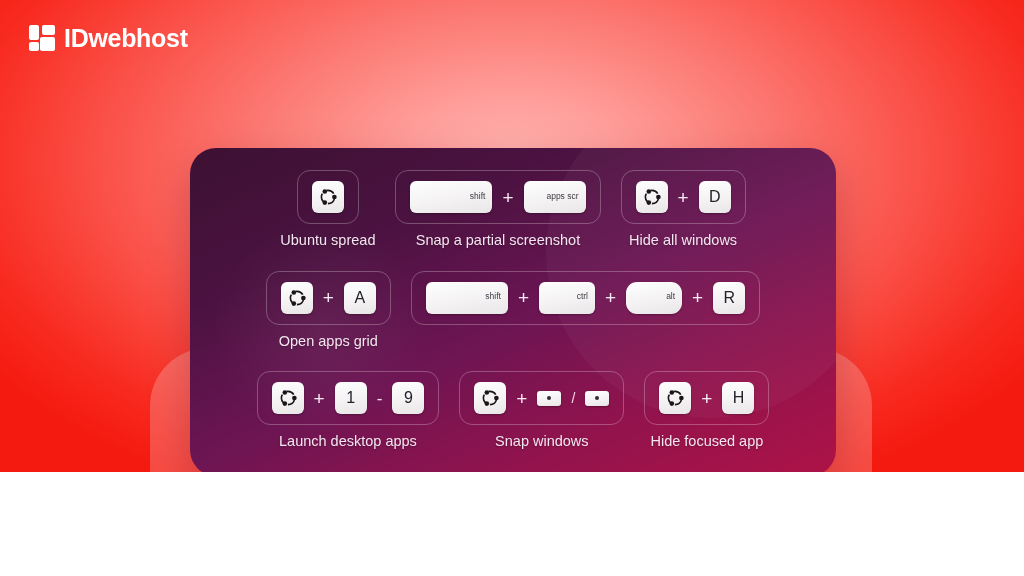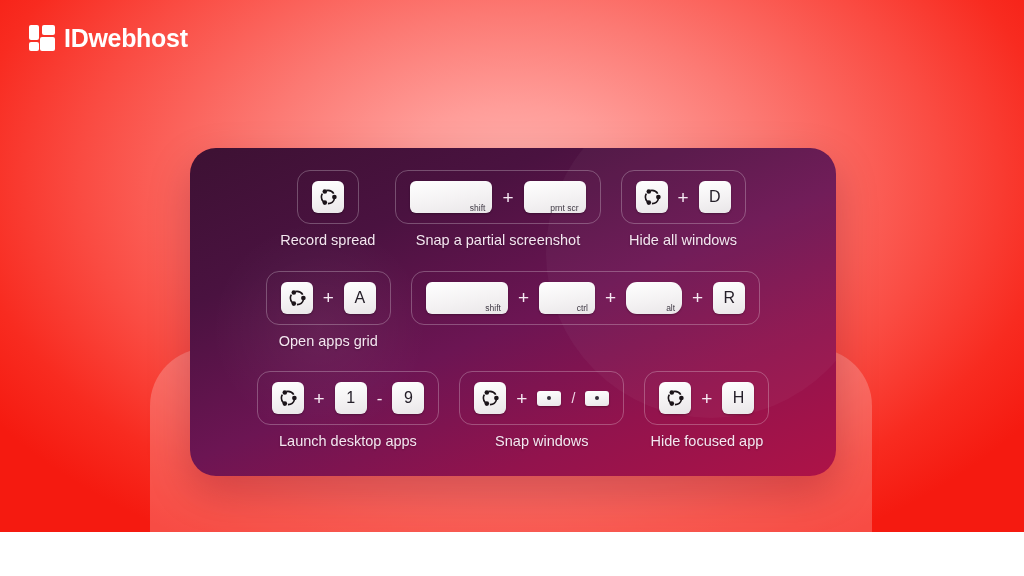--- a/index.html
+++ b/index.html
@@ -7,21 +7,21 @@
   html, body {
     width: 1024px;
     height: 576px;
     overflow: hidden;
     font-family: "Liberation Sans", sans-serif;
   }
 
   #stage {
     position: relative;
     width: 1024px;
-    height: 532px;
+    height: 472px;
     background:
       radial-gradient(ellipse 62% 78% at 50% 34%,
         #ffb3b0 0%,
         #ff9d99 18%,
         #fc7a74 40%,
         #fa4b42 68%,
         #f82b20 86%,
         #f51a10 100%);
     overflow: hidden;
   }
@@ -174,21 +174,21 @@
     height: 32px;
     align-items: center;
     justify-content: center;
     color: #26202a;
     font-size: 16px;
     line-height: 1;
   }
   .key.wide {
     align-items: flex-end;
     justify-content: flex-end;
-    padding: 0 7px 0 0;
+    padding: 0 7px 12px 0;
     height: 32px;
     color: #403a45;
     font-size: 8.5px;
     line-height: 1.1;
   }
   .key.w-shift { width: 82px; }
   .key.w-prnt  { width: 62px; }
   .key.w-ctrl  { width: 56px; }
   .key.w-alt   { width: 56px; border-radius: 11px; }
 
@@ -235,27 +235,27 @@
                 <svg class="ubuntu-glyph" viewBox="0 0 32 32" aria-hidden="true">
                   <g fill="none" stroke="#1b1419" stroke-width="2.6">
                     <path d="M16 5.4a10.6 10.6 0 1 1 0 21.2 10.6 10.6 0 0 1 0-21.2" stroke-dasharray="14 8.2" stroke-dashoffset="3"></path>
                   </g>
                   <circle cx="26.2" cy="16" r="3.7" fill="#1b1419"></circle>
                   <circle cx="10.9" cy="7.1" r="3.7" fill="#1b1419"></circle>
                   <circle cx="10.9" cy="24.9" r="3.7" fill="#1b1419"></circle>
                 </svg>
               </span>
             </div>
-            <div class="caption">Record spread</div>
+            <div class="caption">Ubuntu spread</div>
           </div>
           <div class="shortcut">
             <div class="keybox">
               <span class="key wide w-shift">shift</span>
               <span class="plus">+</span>
-              <span class="key wide w-prnt">prnt scr</span>
+              <span class="key wide w-prnt">apps scr</span>
             </div>
             <div class="caption">Snap a partial screenshot</div>
           </div>
           <div class="shortcut">
             <div class="keybox">
               <span class="key sq">
                 <svg class="ubuntu-glyph" viewBox="0 0 32 32" aria-hidden="true">
                   <g fill="none" stroke="#1b1419" stroke-width="2.6">
                     <path d="M16 5.4a10.6 10.6 0 1 1 0 21.2 10.6 10.6 0 0 1 0-21.2" stroke-dasharray="14 8.2" stroke-dashoffset="3"></path>
                   </g>

